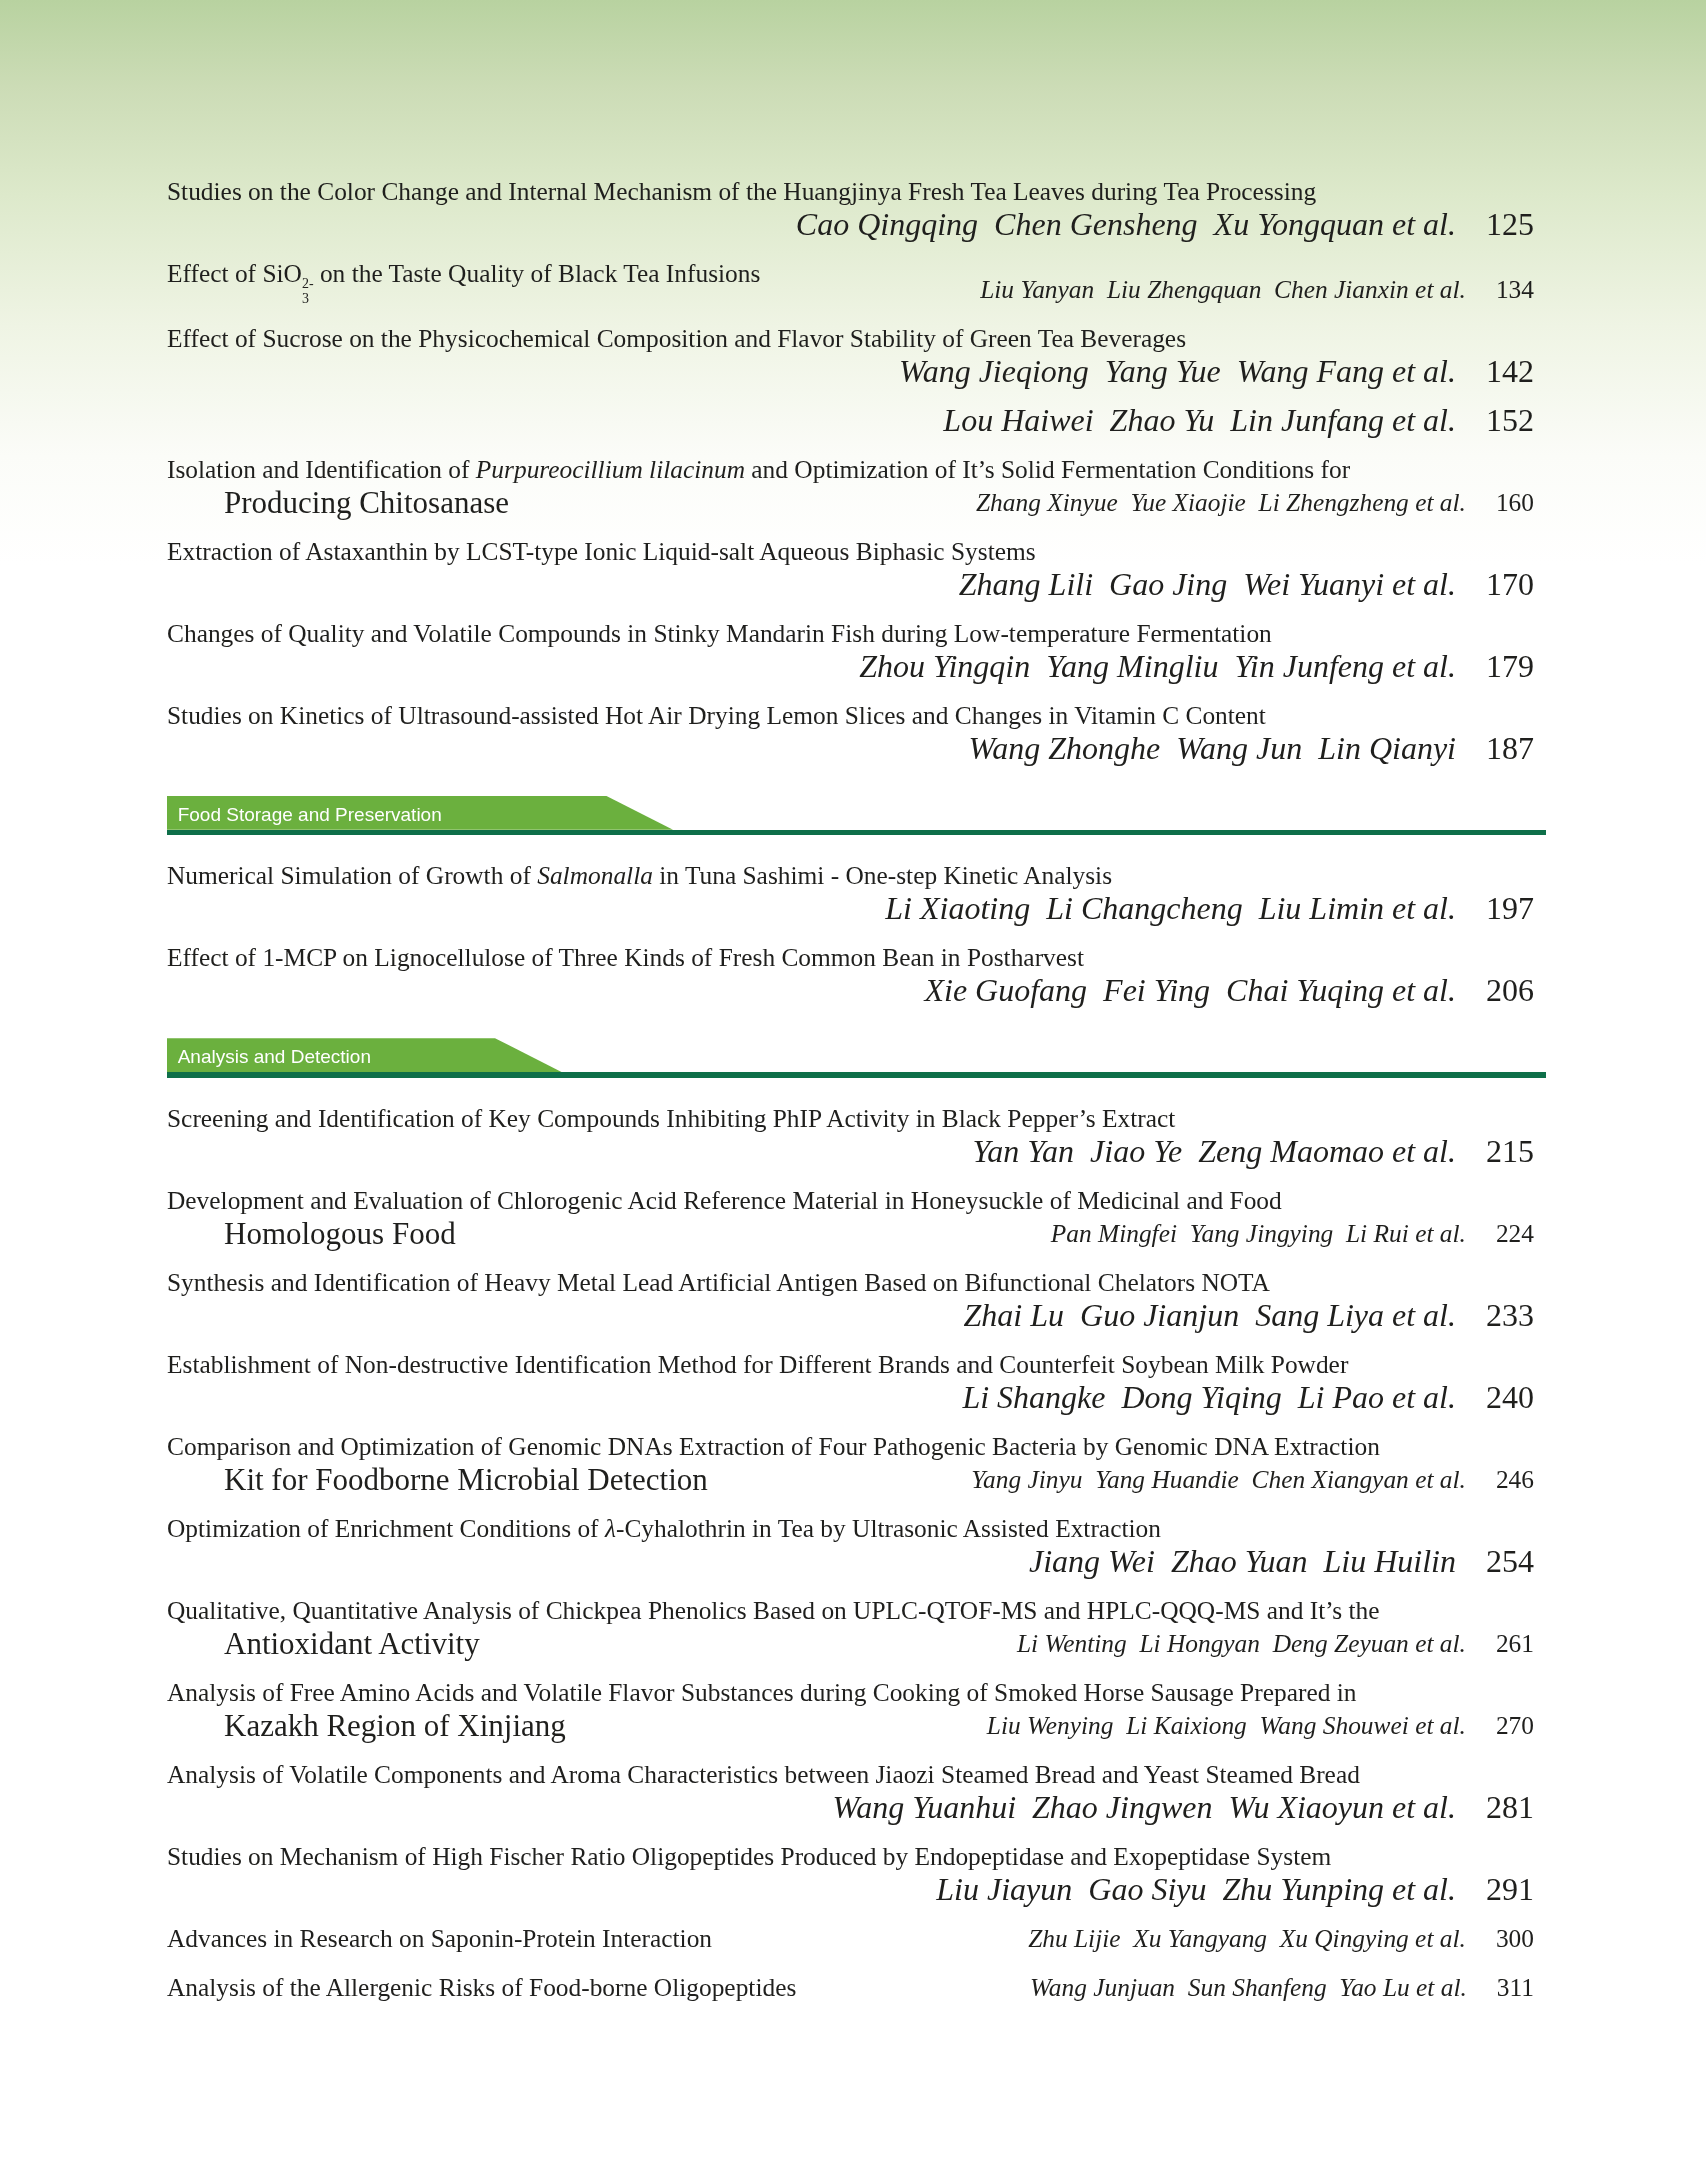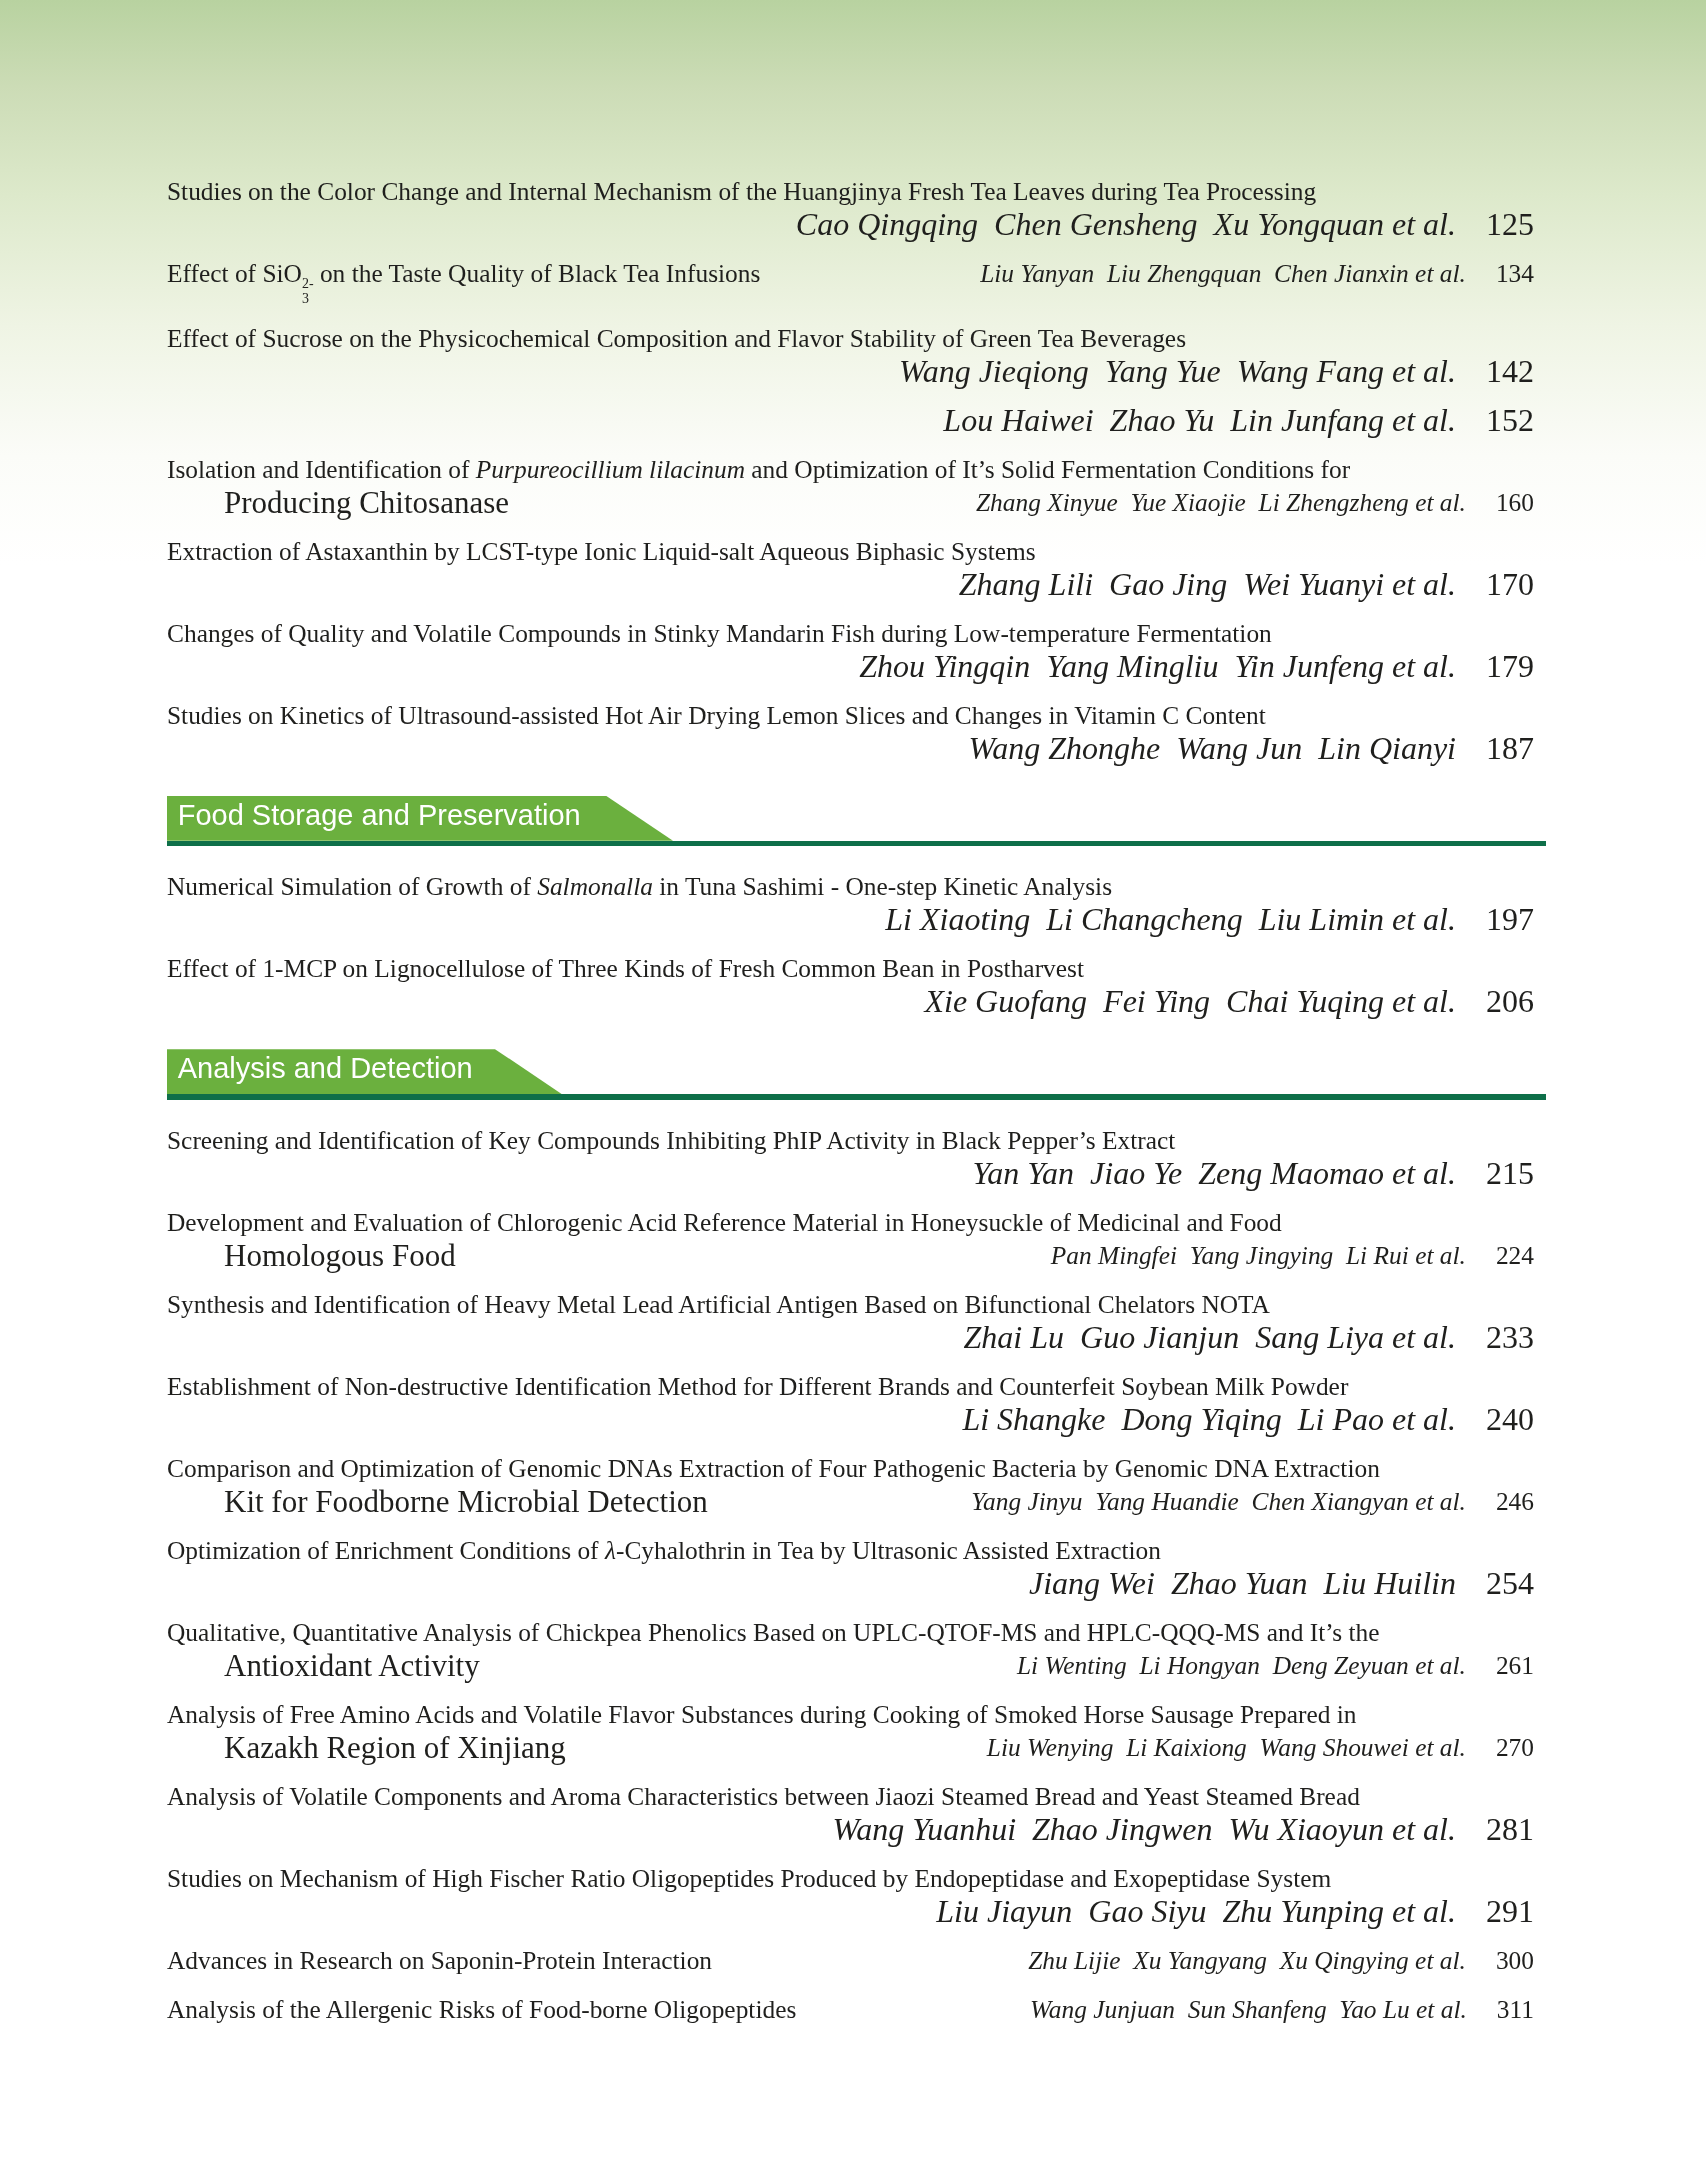--- a/index.html
+++ b/index.html
@@ -25,43 +25,43 @@
     font-size:25.4px;line-height:33px;white-space:nowrap;color:var(--ink);
   }
   .t-line .it{font-style:italic;}
   .cont-line{
     font-size:31px;line-height:33px;white-space:nowrap;padding-left:57px;
   }
   .authors-row{
     text-align:right;font-size:32px;line-height:33px;padding-right:12px;
   }
   .flex-row{
-    display:flex;justify-content:space-between;align-items:flex-start;
+    display:flex;justify-content:space-between;align-items:flex-end;
     font-size:25.4px;line-height:33px;padding-right:12px;
   }
   .authors{
     font-style:italic;white-space:pre;
   }
   .pageno{
     font-style:normal;margin-left:30px;white-space:pre;
   }
   .right-group{white-space:nowrap;}
   
   .ss{
     display:inline-flex;flex-direction:column;align-items:flex-start;
     font-size:55%;line-height:1.02;vertical-align:-0.45em;
   }
   .ss .sp{display:block;}
   .ss .sb{display:block;}
   
   .banner-wrap{margin-top:31px;margin-bottom:24px;}
   .banner{
-    height:45px;background:var(--banner-green);color:#ffffff;
+    height:34px;background:var(--banner-green);color:#ffffff;
     font-family:"Liberation Sans", sans-serif;
-    font-size:29px;line-height:38px;font-weight:400;
+    font-size:19px;line-height:38px;font-weight:400;
     padding-left:10.7px;
     clip-path:polygon(0 0, calc(100% - 67px) 0, 100% 100%, 0 100%);
   }
   .rule{height:5.4px;background:var(--rule-green);width:100%;}
 </style>
 </head>
 <body>
 
 <div class="page">
   <div class="content">

